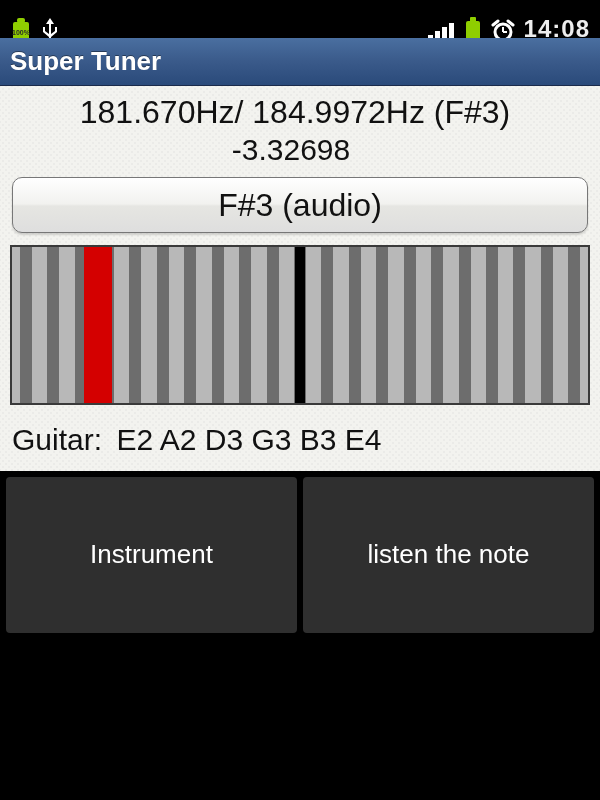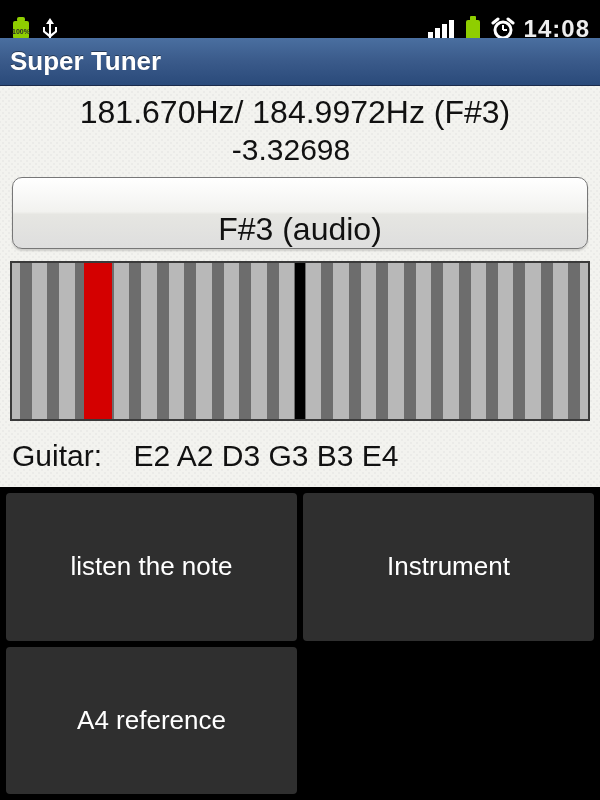--- a/index.html
+++ b/index.html
@@ -21,21 +21,21 @@
   
   .status-bar {
     height: 38px;
     background: #000;
     display: flex;
     align-items: center;
     justify-content: space-between;
     padding: 0 10px;
     color: #fff;
   }
-  .status-left, .status-right { display: flex; align-items: center; gap: 8px; margin-top: 20px; }
+  .status-left, .status-right { display: flex; align-items: flex-end; gap: 8px; margin-top: 20px; }
   .status-bar svg { display: block; }
   .time {
     font-size: 24px;
     font-weight: bold;
     color: #eee;
     letter-spacing: 1px;
   }
 
   
   .title-bar {
@@ -70,27 +70,27 @@
   }
   .cents-line {
     text-align: center;
     font-size: 30px;
     color: #111;
     padding: 2px 28px 10px 10px;
   }
 
   .play-button {
     margin: 0 12px 12px 12px;
-    height: 72px;
+    height: 56px;
     border-radius: 10px;
     border: 1px solid #777;
     background: linear-gradient(to bottom, #ffffff 0%, #f2f2ef 48%, #e6e6e2 52%, #dedede 100%);
     box-shadow: 0 2px 2px rgba(0,0,0,.15), inset 0 1px 0 rgba(255,255,255,.9);
     display: flex;
-    align-items: flex-end;
+    align-items: center;
     justify-content: center;
     font-size: 32px;
     color: #111;
     cursor: pointer;
   }
 
   
   .meter {
     position: relative;
     height: 160px;
@@ -124,21 +124,21 @@
     margin-left: -5px;
     background: #000;
   }
 
   .instrument-line {
     font-size: 30px;
     color: #111;
     padding: 8px 12px 14px 12px;
     white-space: nowrap;
   }
-  .instrument-line .label { margin-right: 23px; }
+  .instrument-line .label { margin-right: 6px; }
 
   
   .menu {
     flex: 1 1 auto;
     display: grid;
     grid-template-columns: 1fr 1fr;
     grid-template-rows: 1fr 1fr;
     gap: 6px;
     background: #000;
     padding: 6px;
@@ -246,18 +246,17 @@
     </div>
 
     <div class="instrument-line">
       <span class="label">Guitar:</span>
       <span id="strings">E2 A2 D3 G3 B3 E4</span>
     </div>
 
   </div>
 
   <div class="menu">
+    <div class="menu-btn">Instrument</div>
     <div class="menu-btn">listen the note</div>
-    <div class="menu-btn">Instrument</div>
-    <div class="menu-btn">A4 reference</div>
   </div>
 
 </div>
 
 </body></html>

